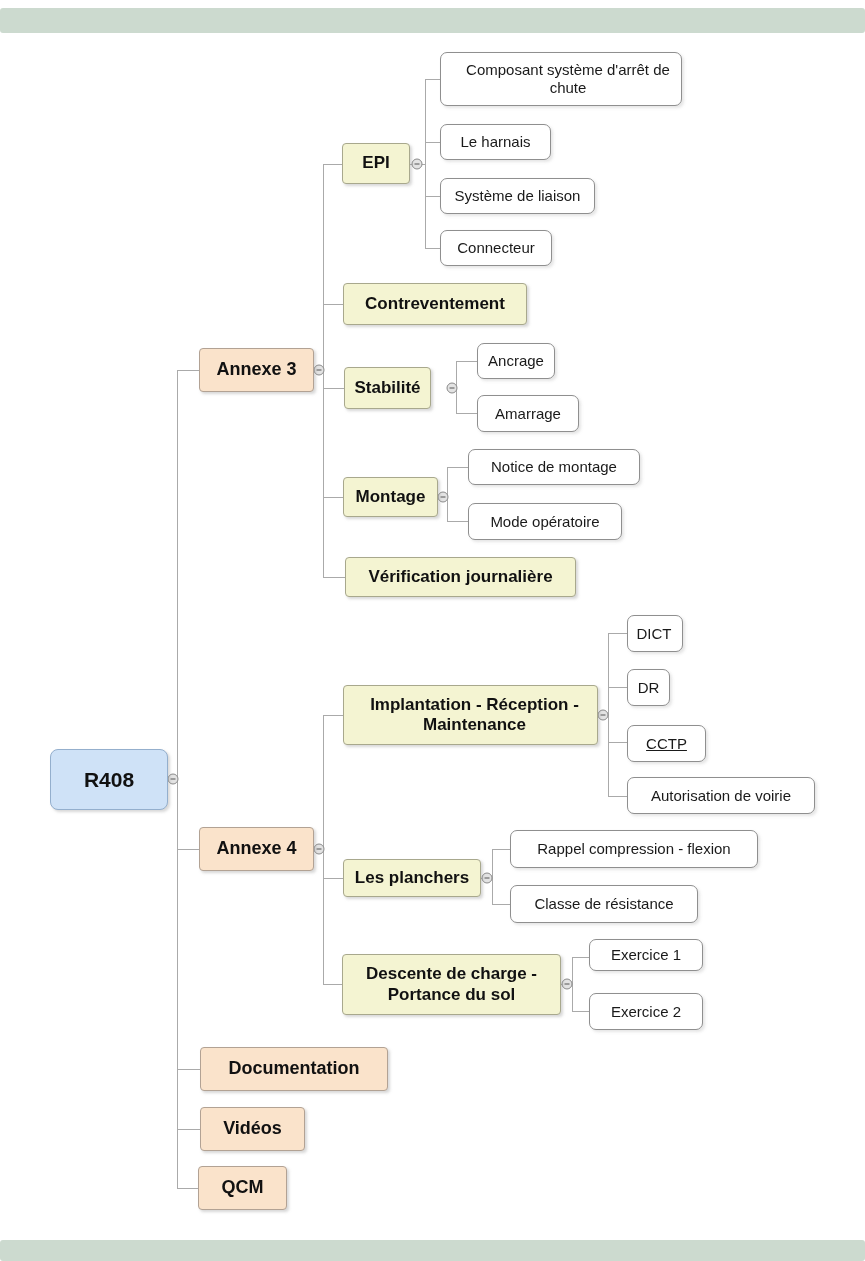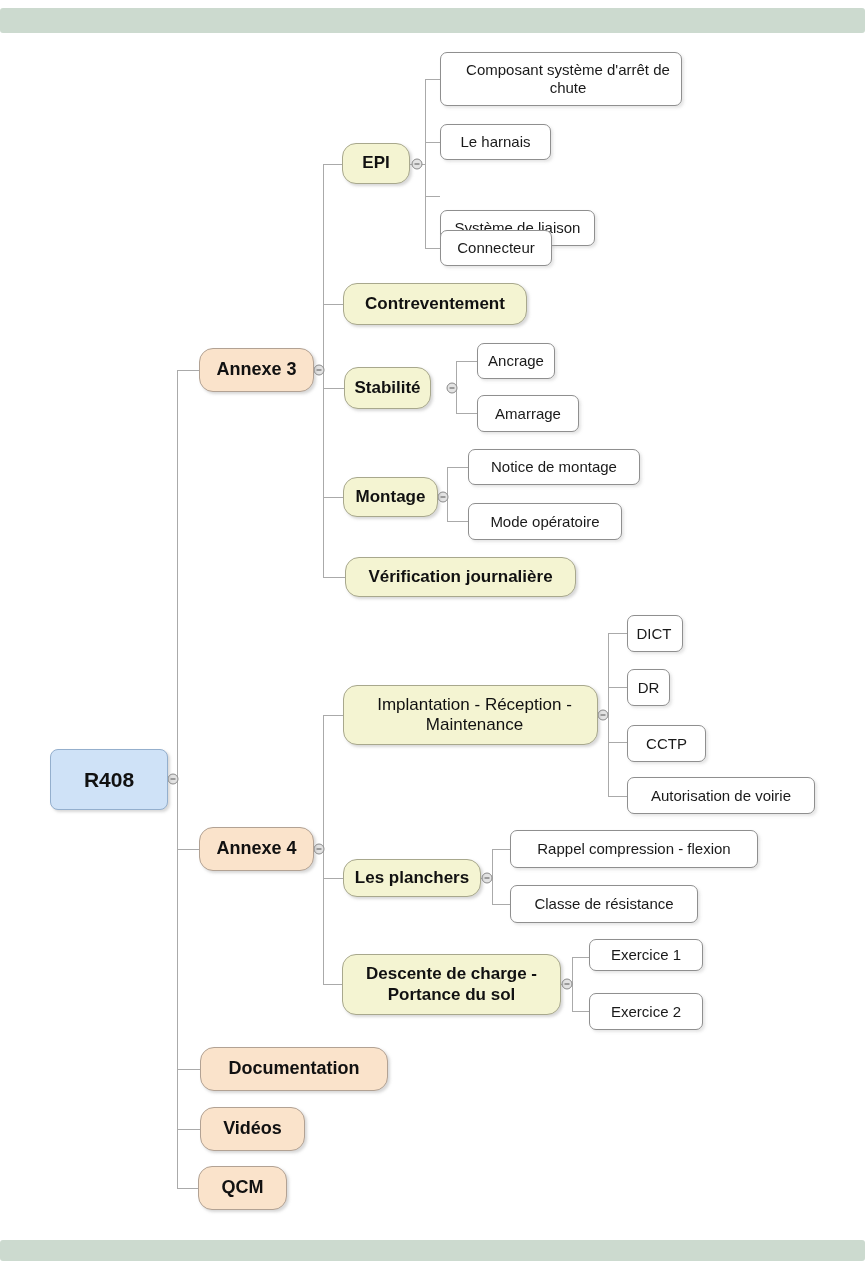--- a/index.html
+++ b/index.html
@@ -11,37 +11,37 @@
     overflow:hidden;
   }
   .bar{position:absolute;left:0;width:865px;background:#ccdacf;border-radius:3px;}
   #topbar{top:8px;height:25px;}
   #bottombar{top:1240px;height:21px;}
   #wires{position:absolute;left:0;top:0;}
   .node{
     position:absolute;box-sizing:border-box;
     display:flex;align-items:center;justify-content:center;
     text-align:center;line-height:1.2;
-    color:#111111;border-radius:14px;
+    color:#111111;border-radius:4px;
     box-shadow:2px 2px 3px rgba(150,150,150,0.38);
     cursor:default;white-space:normal;
   }
   .root{
     background:#cfe2f7;border:1px solid #94afcd;border-radius:8px;
     font-size:21px;font-weight:bold;
   }
   .branch{
     background:#fae3cb;border:1px solid #b2a294;
     font-size:18px;font-weight:bold;
   }
   .topic{
     background:#f4f4d2;border:1px solid #a8a88d;
     font-size:17px;font-weight:bold;
   }
-  .topic.regular{font-weight:normal;padding-left:16px;}
+  .topic.regular{font-weight:bold;padding-left:16px;}
   .leaf{
     background:#ffffff;border:1px solid #8f8f8f;border-radius:7px;
     font-size:15px;font-weight:normal;color:#1a1a1a;
     box-shadow:2px 2px 3px rgba(170,170,170,0.3);
   }
   .pad{padding:2px 8px;}
 </style>
 </head>
 <body>
 
@@ -107,36 +107,36 @@
   <div class="node branch pad" style="left:198px;top:1166px;width:89px;height:44px;">QCM</div>
 
   <div class="node topic pad" style="left:342px;top:143px;width:68px;height:41px;">EPI</div>
   <div class="node topic pad" style="left:343px;top:283px;width:184px;height:42px;">Contreventement</div>
   <div class="node topic pad" style="left:344px;top:367px;width:87px;height:42px;">Stabilité</div>
   <div class="node topic pad" style="left:343px;top:477px;width:95px;height:40px;">Montage</div>
   <div class="node topic pad" style="left:345px;top:557px;width:231px;height:40px;">Vérification journalière</div>
 
   <div class="node leaf pad" style="left:440px;top:52px;width:242px;height:54px;padding-left:22px;">Composant système d'arrêt de chute</div>
   <div class="node leaf pad" style="left:440px;top:124px;width:111px;height:36px;">Le harnais</div>
-  <div class="node leaf pad" style="left:440px;top:178px;width:155px;height:36px;margin-top:32px;">Système de liaison</div>
+  <div class="node leaf pad" style="left:440px;top:178px;width:155px;height:36px;">Système de liaison</div>
   <div class="node leaf pad" style="left:440px;top:230px;width:112px;height:36px;">Connecteur</div>
 
   <div class="node leaf pad" style="left:477px;top:343px;width:78px;height:36px;">Ancrage</div>
   <div class="node leaf pad" style="left:477px;top:395px;width:102px;height:37px;">Amarrage</div>
 
   <div class="node leaf pad" style="left:468px;top:449px;width:172px;height:36px;">Notice de montage</div>
   <div class="node leaf pad" style="left:468px;top:503px;width:154px;height:37px;">Mode opératoire</div>
 
   <div class="node topic regular pad" style="left:343px;top:685px;width:255px;height:60px;">Implantation - Réception - Maintenance</div>
   <div class="node topic pad" style="left:343px;top:859px;width:138px;height:38px;">Les planchers</div>
   <div class="node topic pad" style="left:342px;top:954px;width:219px;height:61px;">Descente de charge - Portance du sol</div>
 
   <div class="node leaf pad" style="left:627px;top:615px;width:56px;height:37px;padding-left:6px;">DICT</div>
   <div class="node leaf pad" style="left:627px;top:669px;width:43px;height:37px;">DR</div>
-  <div class="node leaf pad" style="left:627px;top:725px;width:79px;height:37px;">CCTP</div>
+  <div class="node leaf pad" style="left:627px;top:725px;width:79px;height:37px;text-decoration:underline;">CCTP</div>
   <div class="node leaf pad" style="left:627px;top:777px;width:188px;height:37px;">Autorisation de voirie</div>
 
   <div class="node leaf pad" style="left:510px;top:830px;width:248px;height:38px;">Rappel compression - flexion</div>
   <div class="node leaf pad" style="left:510px;top:885px;width:188px;height:38px;">Classe de résistance</div>
 
   <div class="node leaf pad" style="left:589px;top:939px;width:114px;height:32px;">Exercice 1</div>
   <div class="node leaf pad" style="left:589px;top:993px;width:114px;height:37px;">Exercice 2</div>
 
 </div>
 

